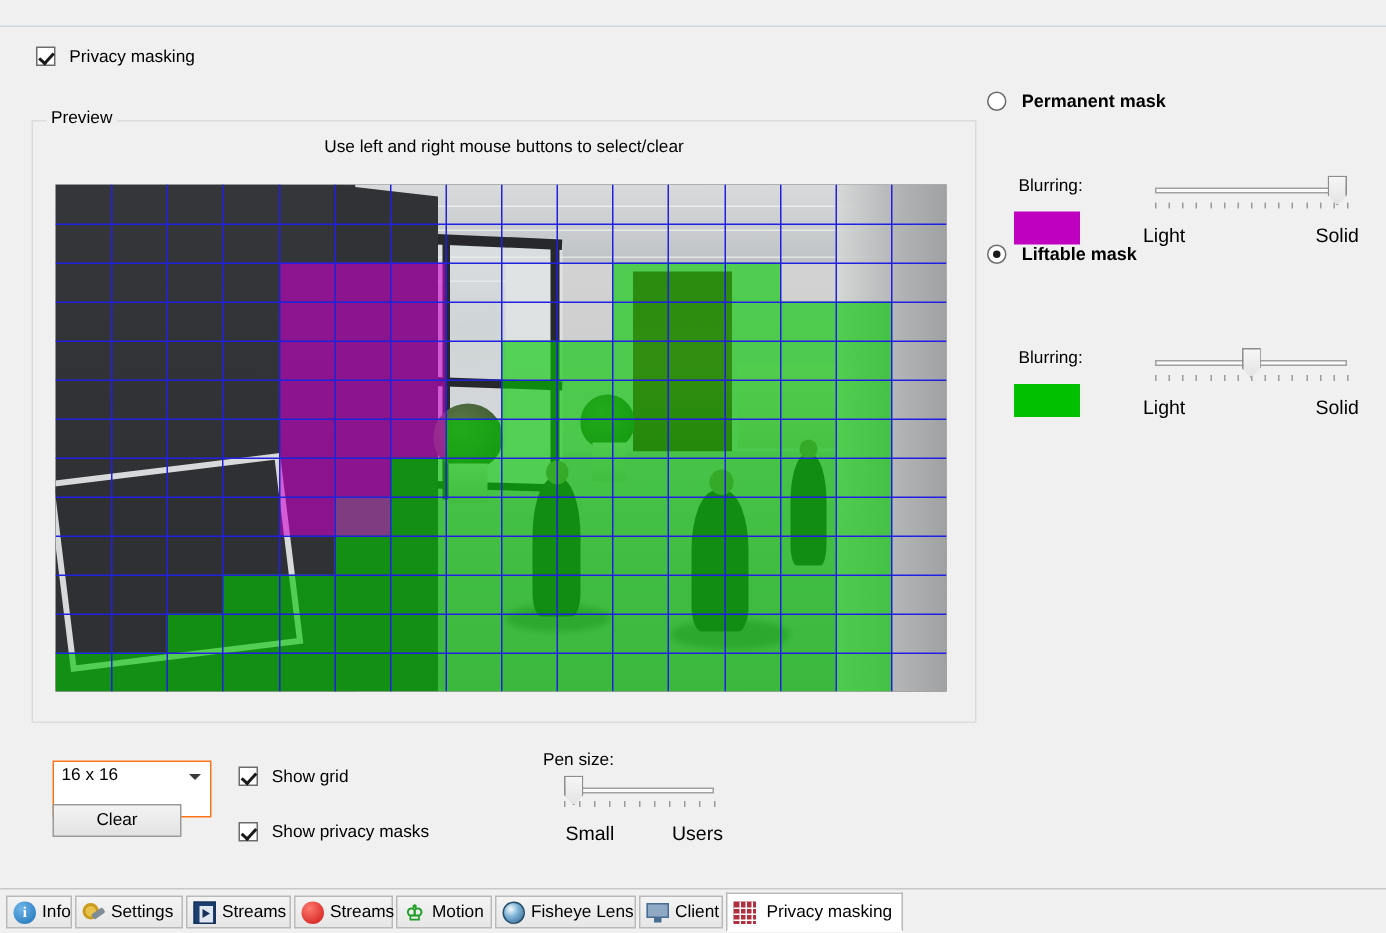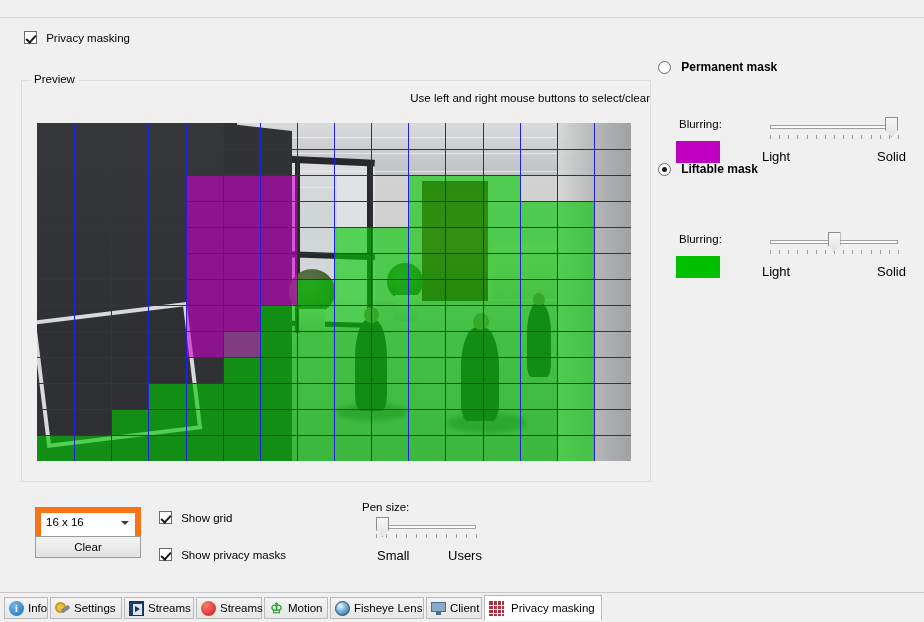--- a/index.html
+++ b/index.html
@@ -59,21 +59,21 @@
   
   .groupbox{
     position:absolute;left:21px;top:62px;width:628px;height:400px;
     border:1px solid #dcdcdc;background:transparent;
   }
   .groupbox .gb-title{
     position:absolute;left:9px;top:-8px;background:#f0f0f0;
     padding:0 3px;font-size:11.5px;color:#000;
   }
   .preview-hint{
-    position:absolute;left:0;top:11px;width:628px;text-align:right;
+    position:absolute;left:0;top:11px;width:628px;text-align:center;
     font-size:11.5px;color:#000;
   }
 
   
   .preview-wrap{
     position:absolute;left:15px;top:42px;width:594px;height:338px;
     overflow:hidden;background:#3a3a3a;
   }
   .scene{position:absolute;left:0;top:0;width:594px;height:338px;}
 
@@ -162,31 +162,31 @@
   }
   .mcell{position:absolute;}
   .mcell.green{background:rgba(0,200,0,.62);}
   .mcell.magenta{background:rgba(206,0,206,.58);}
   .gline-v{position:absolute;top:0;width:1px;height:338px;background:#2020e0;}
   .gline-h{position:absolute;left:0;height:1px;width:594px;background:#2020e0;}
 
   
   .combo{
     position:absolute;left:35px;top:489px;width:106px;height:38px;
-    background:#fff;border:6px solid #f97316;box-sizing:border-box;
+    background:#fff;border:1px solid #f97316;box-sizing:border-box;
     font-size:11.5px;cursor:default;
   }
   .combo .cv{position:absolute;left:5px;top:3px;}
   .combo .carrow{
     position:absolute;right:6px;top:8px;width:0;height:0;
     border-left:4px solid transparent;border-right:4px solid transparent;
     border-top:4px solid #3a3a3a;
   }
   .btn{
-    position:absolute;left:35px;top:518px;width:106px;height:22px;
+    position:absolute;left:35px;top:518px;width:86px;height:22px;
     background:linear-gradient(180deg,#f3f3f3,#e2e2e2);
     border:1px solid #9a9a9a;box-sizing:border-box;
     font-size:11.5px;text-align:center;line-height:20px;cursor:default;
   }
   #cb-showgrid{left:159px;top:493px;}
   #cb-showmasks{left:159px;top:530px;}
 
   
   .pen-wrap{position:absolute;left:362px;top:483px;width:130px;height:60px;}
   .pen-label{position:absolute;left:0;top:0;font-size:11.5px;}

